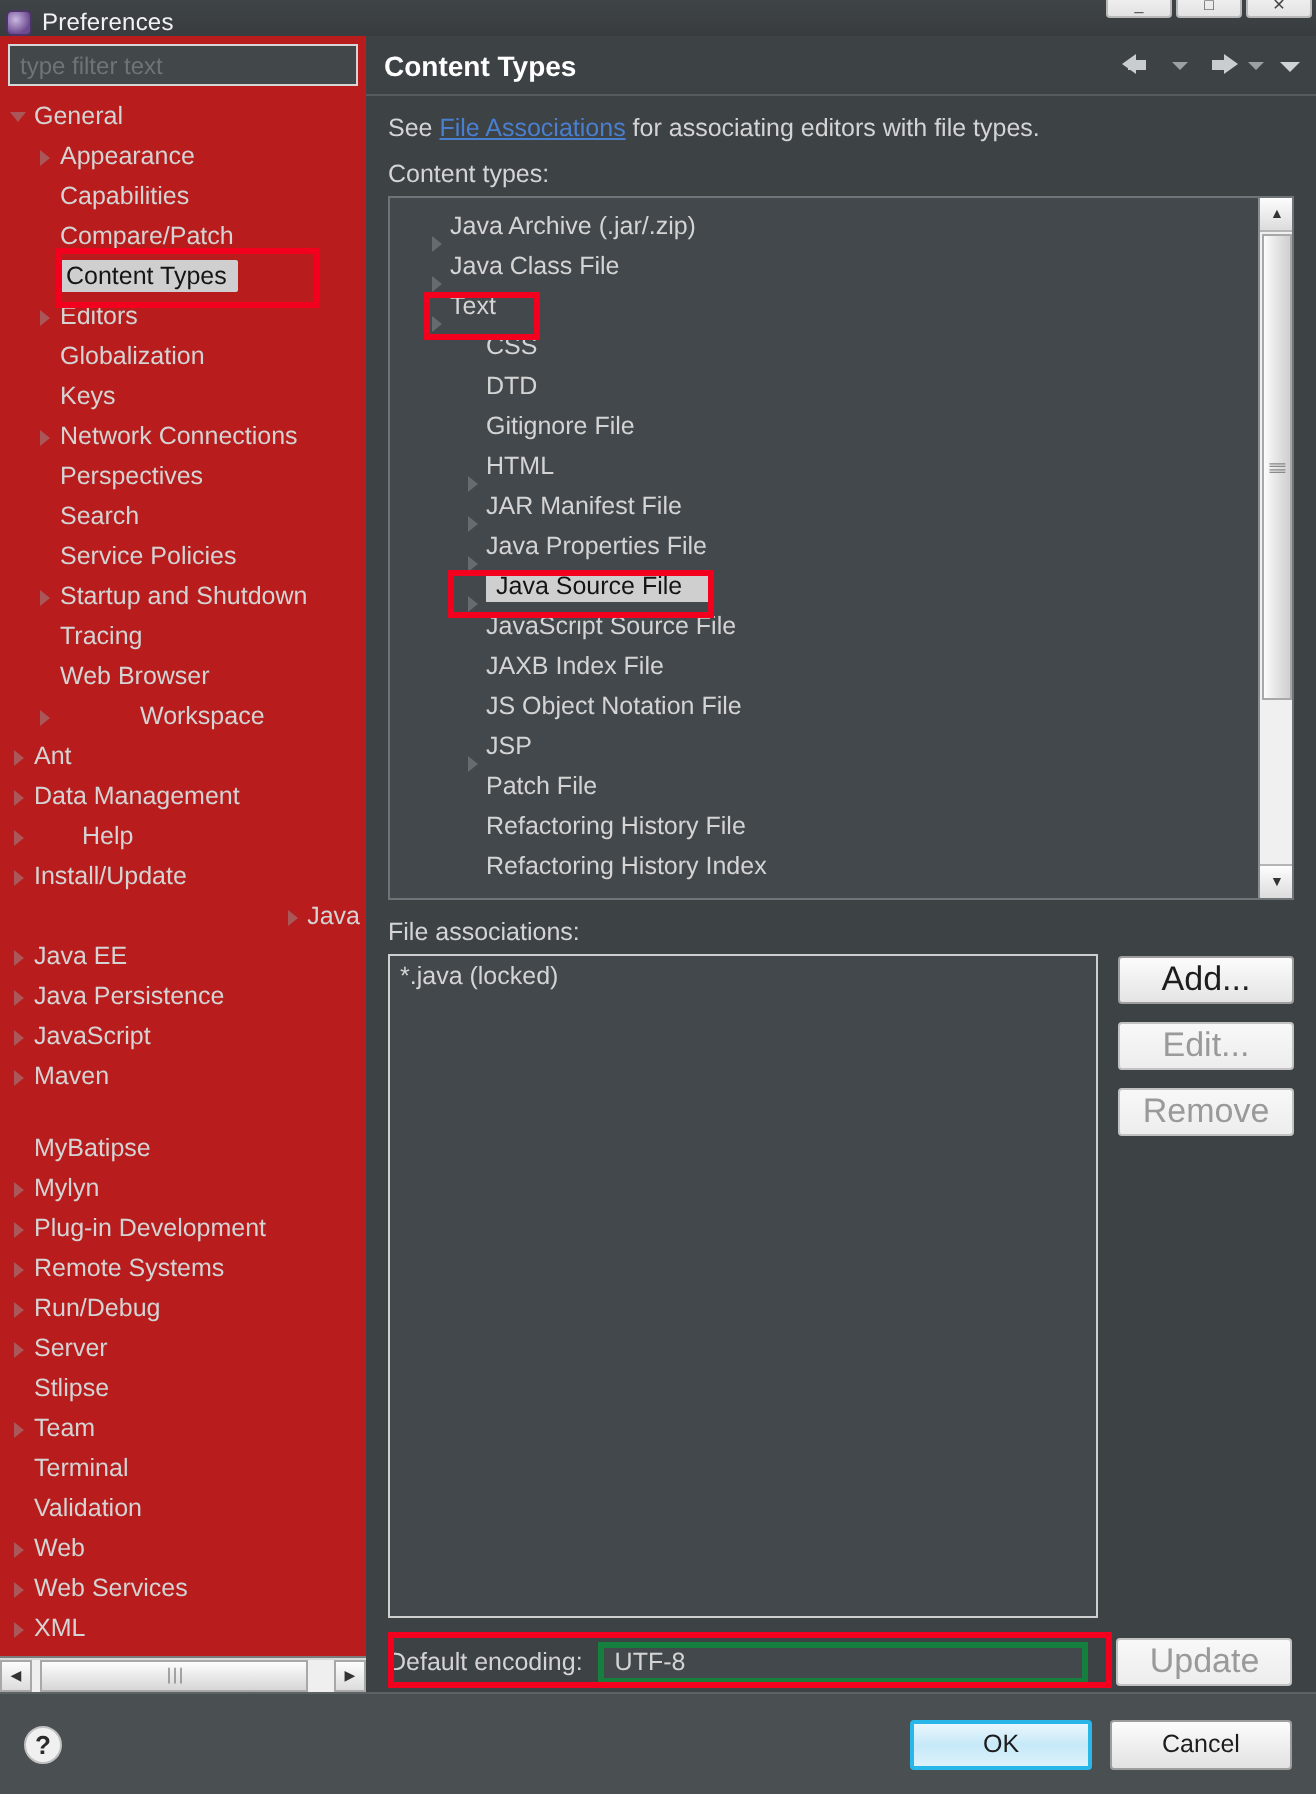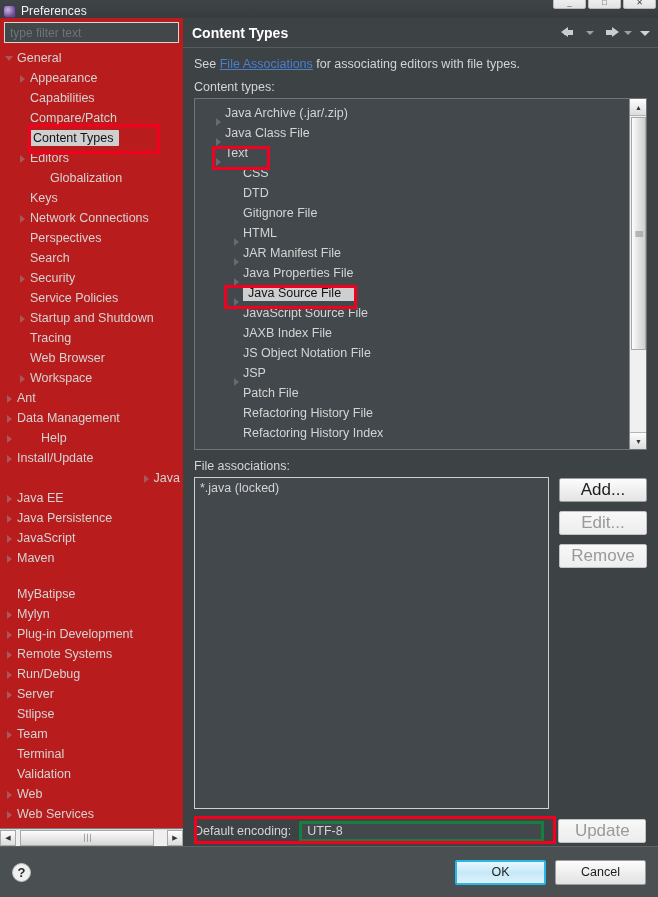--- a/index.html
+++ b/index.html
@@ -287,61 +287,57 @@
           <span class="tlabel">Compare/Patch</span>
         </div>
         <div class="tnode sel" style="padding-left: 13px;">
           <span class="arrow"></span>
           <span class="tlabel">Content Types</span>
         </div>
         <div class="tnode" style="padding-left: 13px;">
           <span class="arrow has"></span>
           <span class="tlabel">Editors</span>
         </div>
-        <div class="tnode" style="padding-left: 13px; gap: 20px;">
+        <div class="tnode" style="padding-left: 13px;">
           <span class="arrow"></span>
           <span class="tlabel">Globalization</span>
         </div>
         <div class="tnode" style="padding-left: 13px;">
           <span class="arrow"></span>
           <span class="tlabel">Keys</span>
         </div>
         <div class="tnode" style="padding-left: 13px;">
           <span class="arrow has"></span>
           <span class="tlabel">Network Connections</span>
         </div>
         <div class="tnode" style="padding-left: 13px;">
           <span class="arrow"></span>
           <span class="tlabel">Perspectives</span>
         </div>
         <div class="tnode" style="padding-left: 13px;">
           <span class="arrow"></span>
           <span class="tlabel">Search</span>
         </div>
         <div class="tnode" style="padding-left: 13px;">
-          <span class="arrow has"></span>
-          <span class="tlabel">Security</span>
-        </div>
-        <div class="tnode" style="padding-left: 13px;">
           <span class="arrow"></span>
           <span class="tlabel">Service Policies</span>
         </div>
         <div class="tnode" style="padding-left: 13px;">
           <span class="arrow has"></span>
           <span class="tlabel">Startup and Shutdown</span>
         </div>
         <div class="tnode" style="padding-left: 13px;">
           <span class="arrow"></span>
           <span class="tlabel">Tracing</span>
         </div>
         <div class="tnode" style="padding-left: 13px;">
           <span class="arrow"></span>
           <span class="tlabel">Web Browser</span>
         </div>
-        <div class="tnode" style="padding-left: 13px;">
+        <div class="tnode" style="padding-left: 13px; gap: 40px;">
           <span class="arrow has"></span>
           <span class="tlabel">Workspace</span>
         </div>
         <div class="tnode" style="padding-left: 0px;">
           <span class="arrow has"></span>
           <span class="tlabel">Ant</span>
         </div>
         <div class="tnode" style="padding-left: 0px;">
           <span class="arrow has"></span>
           <span class="tlabel">Data Management</span>

